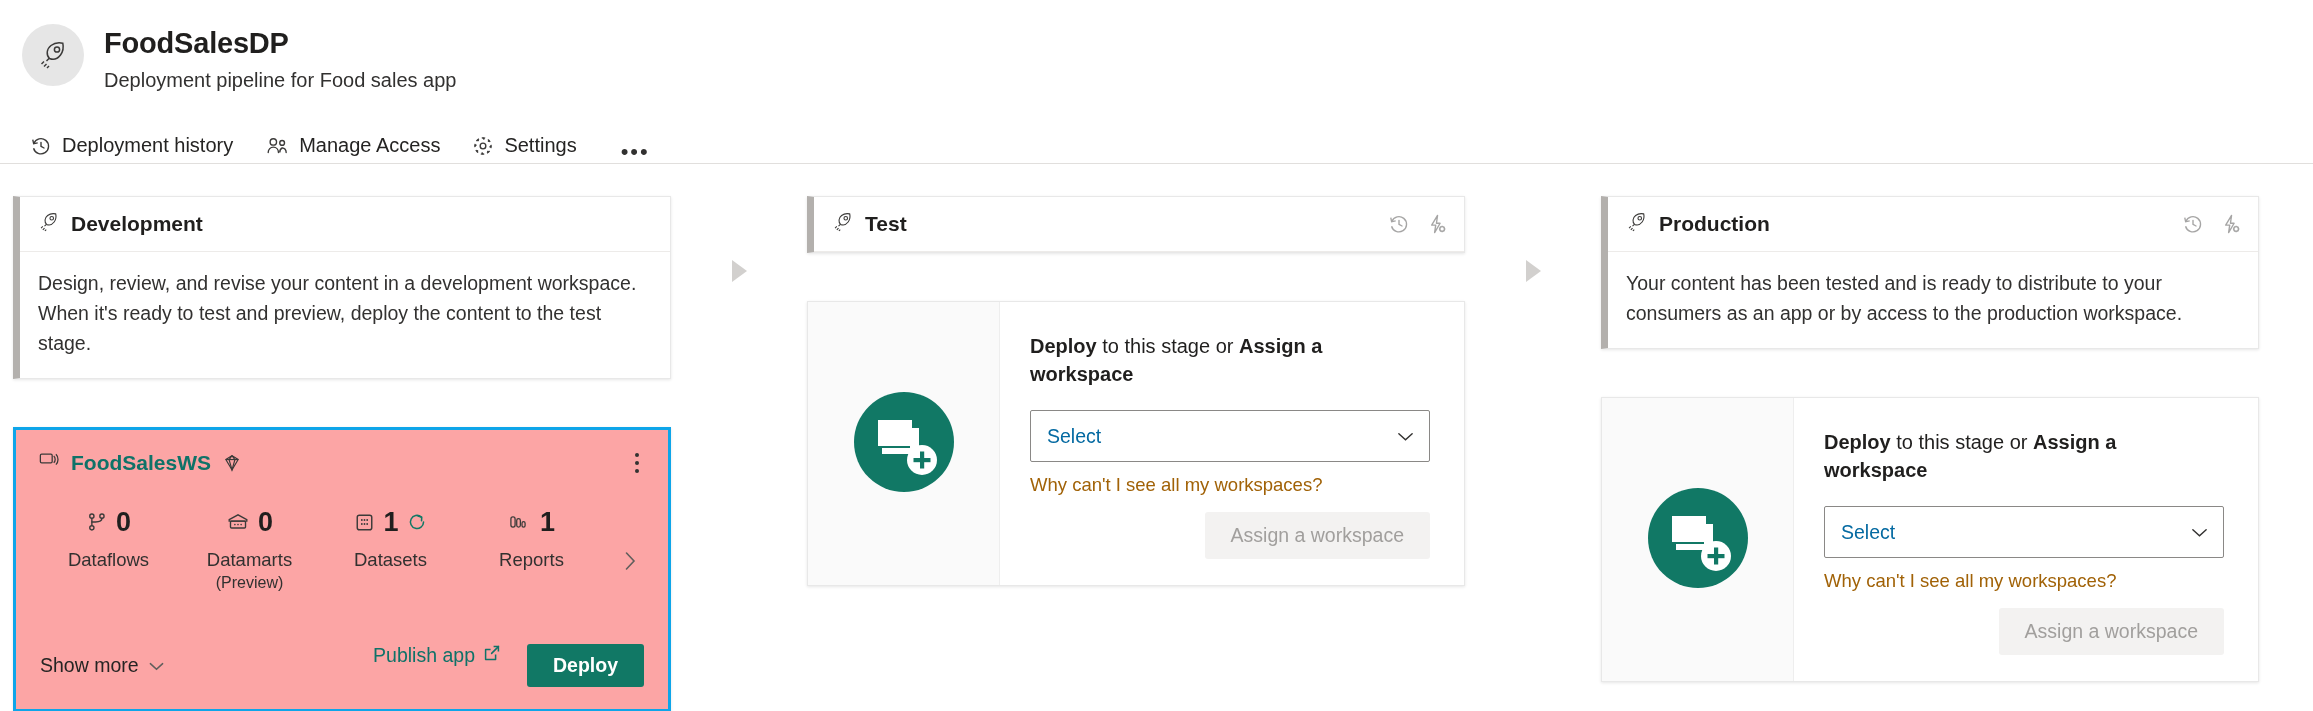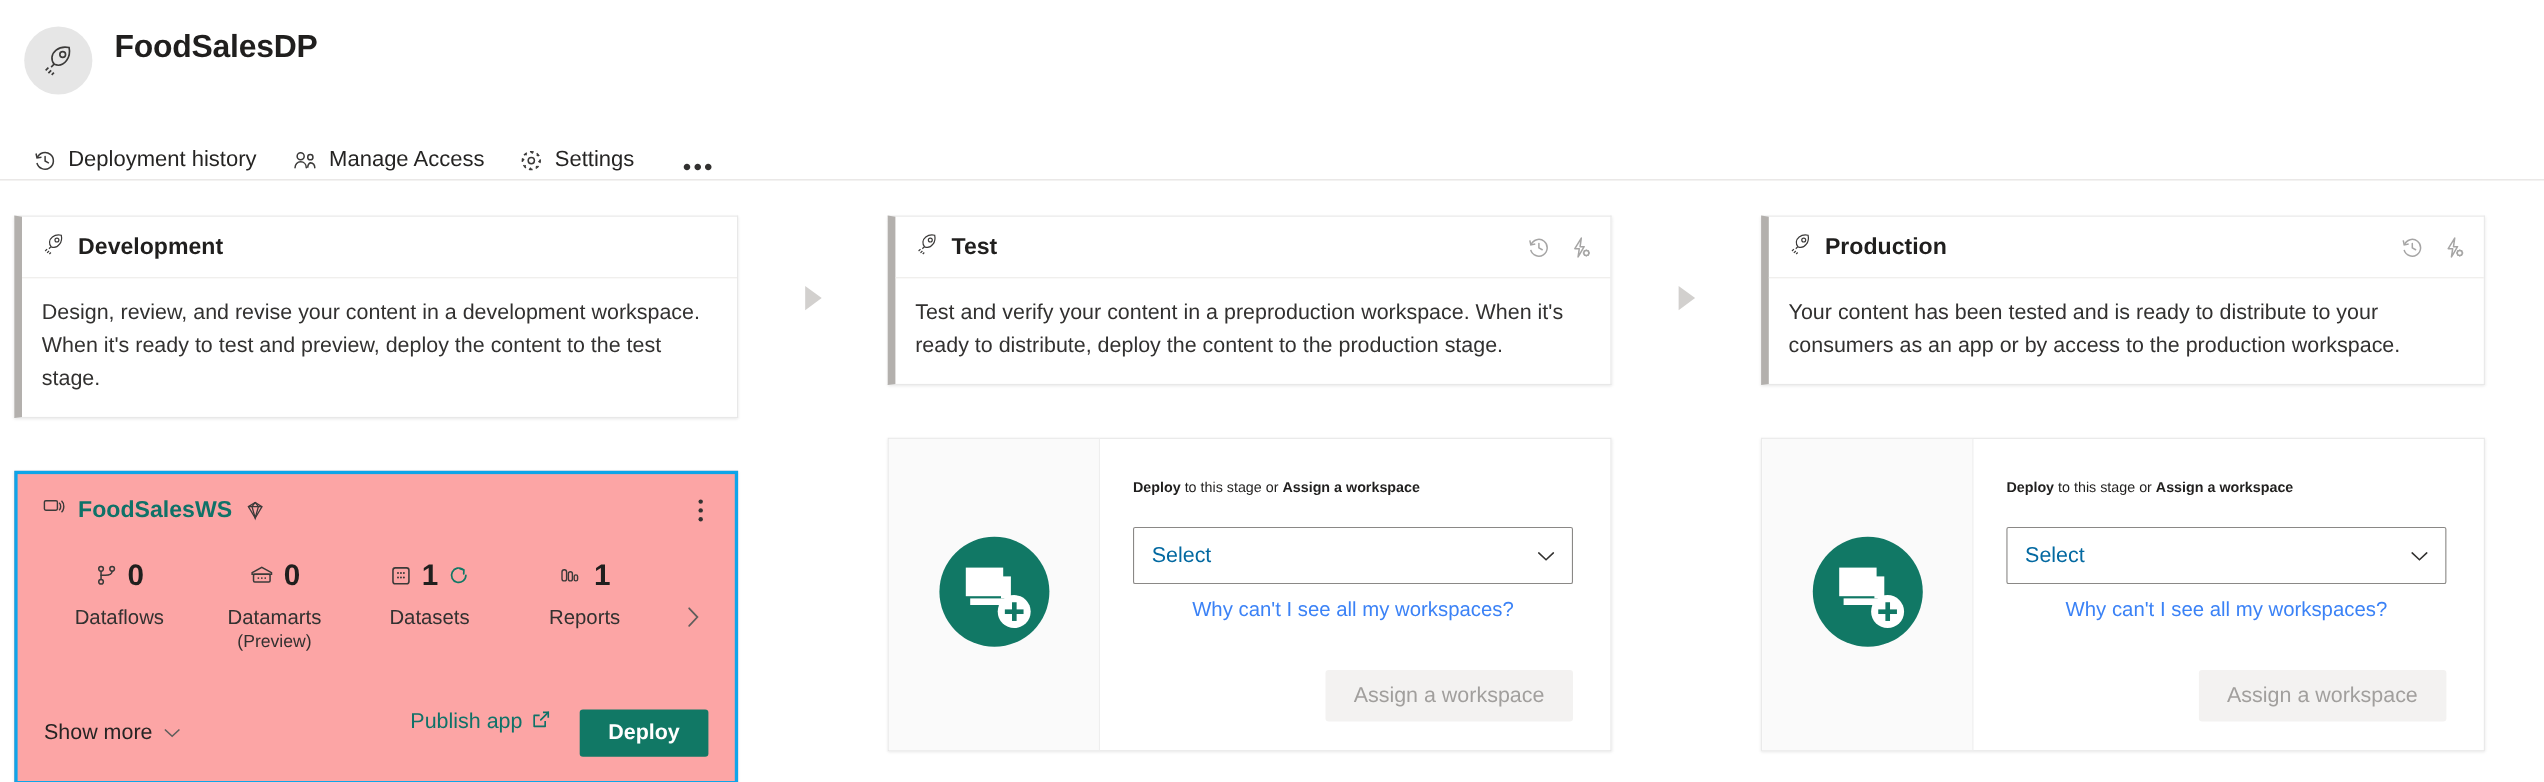--- a/index.html
+++ b/index.html
@@ -292,21 +292,21 @@
     align-items: center;
     justify-content: center;
   }
   .empty-body {
     flex: 1;
     padding: 30px 34px 26px 30px;
     display: flex;
     flex-direction: column;
   }
   .empty-heading {
-    font-size: 13px;
+    font-size: 20px;
     color: #201f1e;
     line-height: 28px;
   }
   .empty-heading b { font-weight: bold; }
   .select-box {
     margin-top: 22px;
     height: 52px;
     border: 1px solid #8a8886;
     background: #ffffff;
     border-radius: 2px;
@@ -319,24 +319,23 @@
   }
   .select-value {
     font-size: 19.5px;
     color: #0369a1;
     flex: 1;
   }
   .select-chev { flex: 0 0 auto; display: flex; }
   .ws-help-link {
     margin-top: 12px;
     font-size: 18.5px;
-    color: #3b82f6;
+    color: #a16207;
     cursor: pointer;
     display: inline-block;
-    text-align: center;
   }
   .assign-row {
     margin-top: auto;
     display: flex;
     justify-content: flex-end;
     max-width: 410px;
   }
   .btn-assign {
     background: #f3f2f1;
     color: #a19f9d;
@@ -360,20 +359,21 @@
         <circle cx="20" cy="10.5" r="2.6"></circle>
         <path d="M12.2 19.3 L9.5 22"></path>
         <path d="M7 22.5 L4.5 25"></path>
         <path d="M9.5 25 L7 27.5"></path>
         <path d="M12 27 L10 29"></path>
       </svg>
     </span>
   </div>
   <div class="header-texts">
     <div class="pipeline-title">FoodSalesDP</div>
+    <div class="pipeline-subtitle">Deployment pipeline for Food sales app</div>
   </div>
 </div>
 
 <div class="toolbar">
 
   <div class="toolbar-item">
     <span>
       <svg width="22" height="22" viewBox="0 0 24 24" fill="none" stroke="#3b3a39" stroke-width="1.5">
         <path d="M4.2 9.2 A8.3 8.3 0 1 1 3.9 14.4"></path>
         <path d="M3 5 L4 9.4 L8.4 8.6"></path>
@@ -599,21 +599,20 @@
           <span class="act">
             <svg width="22" height="22" viewBox="0 0 24 24" fill="none" stroke="#3b3a39" stroke-width="1.5">
               <path d="M12.6 2.6 L6.2 13.2 L10.6 13.2 L9.4 21.4 L15.4 11.2 L11.4 11.2 Z" stroke-linejoin="round"></path>
               <circle cx="17.6" cy="17.4" r="2.5"></circle>
               <path d="M17.6 13.9 L17.6 15 M17.6 19.8 L17.6 20.9 M14.1 17.4 L15.2 17.4 M20 17.4 L21.1 17.4
                        M15.2 15 L15.9 15.7 M19.3 19.1 L20 19.8 M15.2 19.8 L15.9 19.1 M19.3 15.7 L20 15"></path>
             </svg>
           </span>
         </div>
       </div>
-      <div class="stage-card-body">Test and verify your content in a preproduction workspace. When it's ready to distribute, deploy the content to the production stage.</div>
     </div>
 
     <div class="empty-card">
       <div class="empty-art">
         <span>
           <svg width="112" height="112" viewBox="0 0 112 112">
             <circle cx="56" cy="56" r="50" fill="#117865"></circle>
             <rect x="30" y="34" width="34" height="26" fill="#ffffff"></rect>
             <rect x="62" y="42" width="9" height="20" fill="#ffffff"></rect>
             <rect x="34" y="62" width="34" height="6" fill="#ffffff"></rect>

